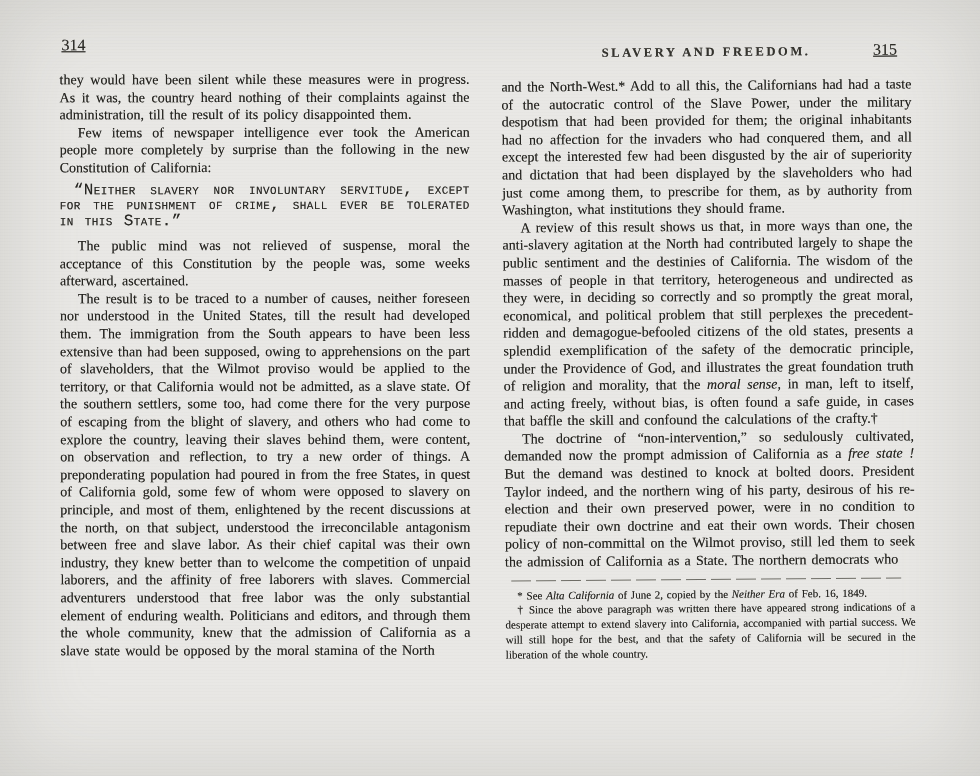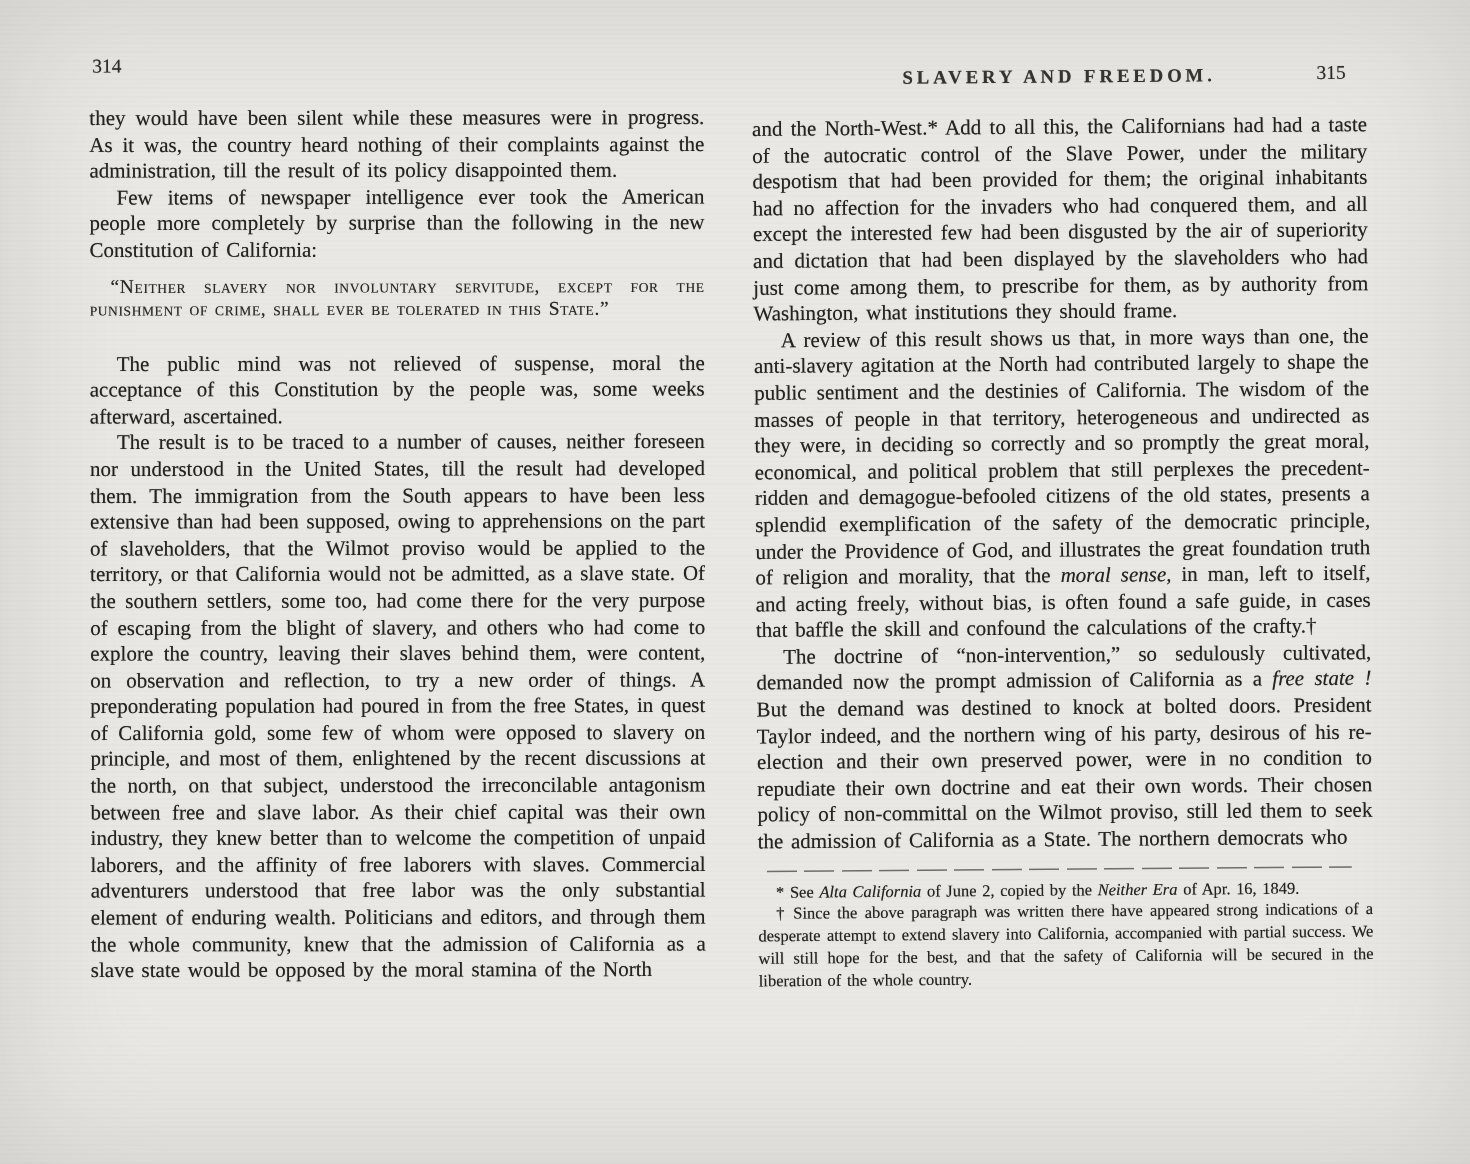--- a/index.html
+++ b/index.html
@@ -21,32 +21,32 @@
   }
   .page { position:absolute; width:410px; color:#24231f;
     text-shadow: 0 0 0.5px rgba(40,40,36,0.55); }
   .page-left  { left:60px;  top:36px; transform: rotate(-0.1deg); }
   .page-right { left:501px; top:42px; transform: rotate(-0.45deg); transform-origin: 50% 0; }
 
   .head-row { position:relative; height:20px; margin-bottom:15px;
     text-align:center; }
   .running  { font-size:12.5px; font-weight:700; letter-spacing:2.6px;
     color:#34332e; white-space:nowrap; }
-  .pageno   { position:absolute; top:0; font-size:13px; color:#2c2b27; }
+  .pageno   { position:absolute; top:0; font-size:16px; color:#2c2b27;text-decoration:underline; }
   .page-left  .pageno { left:2px; }
   .page-right .pageno { right:14px; }
 
   p { margin:0; font-size:14px; line-height:17.6px; text-align:justify;
       text-indent:18px; word-spacing:1.6px; }
   p.noindent { text-indent:0; }
 
   p.quote {
-    font-size:13px; line-height:15.5px; letter-spacing:0.4px;
-    font-variant: small-caps; margin:6px 0 21px 0; text-indent:14px;
-    word-spacing:1px; color:#2a2925;
+    font-size:16px; line-height:15.5px; letter-spacing:0.4px;
+    font-variant: small-caps; margin:6px 0 8px 0; text-indent:14px;
+    word-spacing:1px; color:#2a2925;font-family:Liberation Mono, monospace;
   }
 
   .fnsep { height:1px; margin:9px 14px 7px 6px;
     background: repeating-linear-gradient(90deg, #6e6d66 0 20px, rgba(0,0,0,0) 20px 25px);
   }
   .footnotes p { font-size:11px; line-height:14.8px; text-indent:12px;
     word-spacing:1px; }
   em { }
 </style>
 </head>
@@ -68,18 +68,18 @@
   <div class="page page-right">
     <div class="head-row">
       <span class="running">SLAVERY AND FREEDOM.</span>
       <span class="pageno">315</span>
     </div>
     <p class="noindent">and the North-West.*  Add to all this, the Californians had had a taste of the autocratic control of the Slave Power, under the military despotism that had been provided for them; the original inhabitants had no affection for the invaders who had conquered them, and all except the interested few had been disgusted by the air of superiority and dictation that had been displayed by the slaveholders who had just come among them, to prescribe for them, as by authority from Washington, what institutions they should frame.</p>
     <p><span>A review of this result shows us that, in more ways than one, the anti-slavery agitation at the North had contributed largely to shape the public sentiment and the destinies of California.  The wisdom of the masses of people in that territory, heterogeneous and undirected as they were, in deciding so correctly and so promptly the great moral, economical, and political problem that still perplexes the precedent-ridden and demagogue-befooled citizens of the old states, presents a splendid exemplification of the safety of the democratic principle, under the Providence of God, and illustrates the great foundation truth of religion and morality, that the </span><em>moral sense,</em><span> in man, left to itself, and acting freely, without bias, is often found a safe guide, in cases that baffle the skill and confound the calculations of the crafty.†</span></p>
     <p><span>The doctrine of “non-intervention,” so sedulously cultivated, demanded now the prompt admission of California as a </span><em>free state !</em><span>  But the demand was destined to knock at bolted doors.  President Taylor indeed, and the northern wing of his party, desirous of his re-election and their own preserved power, were in no condition to repudiate their own doctrine and eat their own words.  Their chosen policy of non-committal on the Wilmot proviso, still led them to seek the admission of California as a State.  The northern democrats who</span></p>
     <div class="fnsep"></div>
     <div class="footnotes">
-      <p class="noindent"><span>* See </span><em>Alta California</em><span> of June 2, copied by the </span><em>Neither Era</em><span> of Apr. 16, 1849.</span></p>
+      <p class="noindent"><span>* See </span><em>Alta California</em><span> of June 2, copied by the </span><em>Neither Era</em><span> of Feb. 16, 1849.</span></p>
       <p class="noindent">† Since the above paragraph was written there have appeared strong indications of a desperate attempt to extend slavery into California, accompanied with partial success.  We will still hope for the best, and that the safety of California will be secured in the liberation of the whole country.</p>
     </div>
   </div>
 
 </div>
 
 </body></html>

